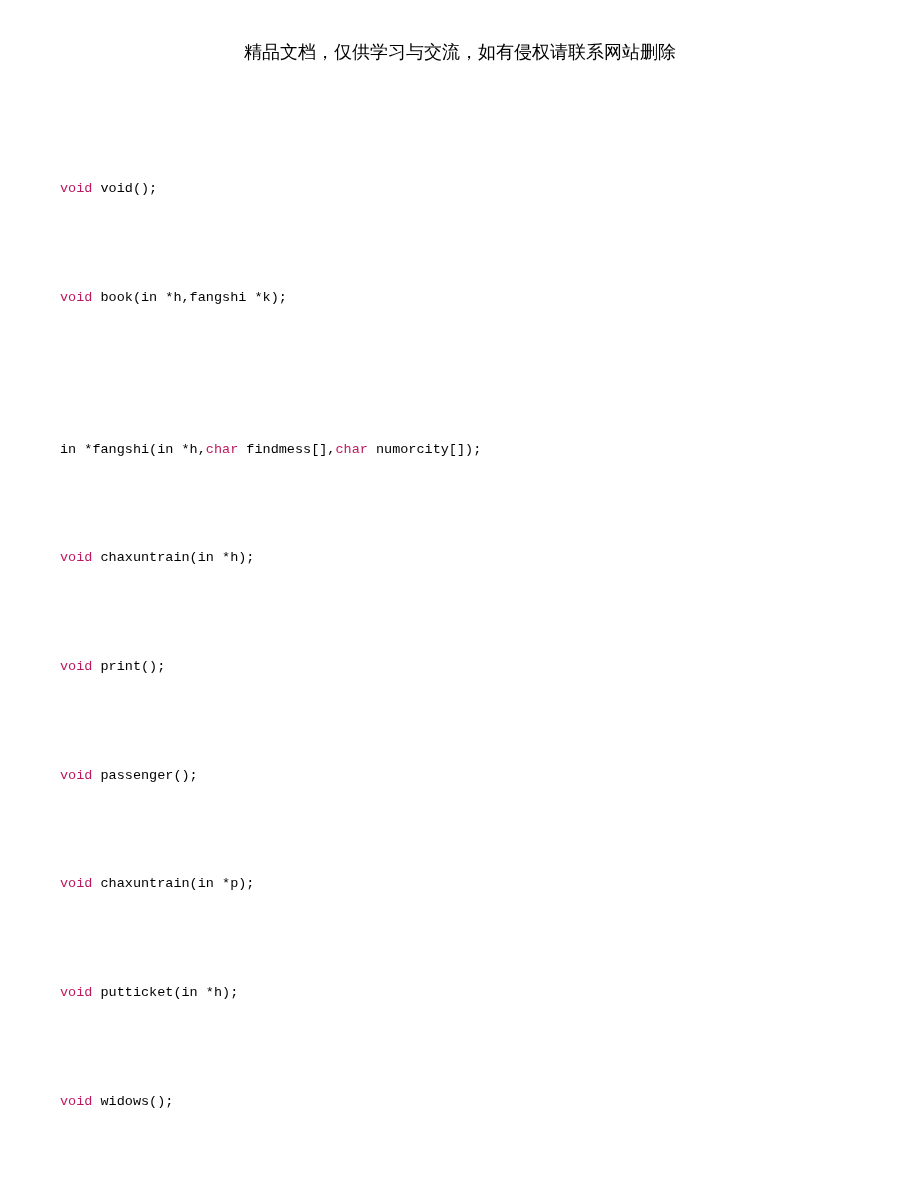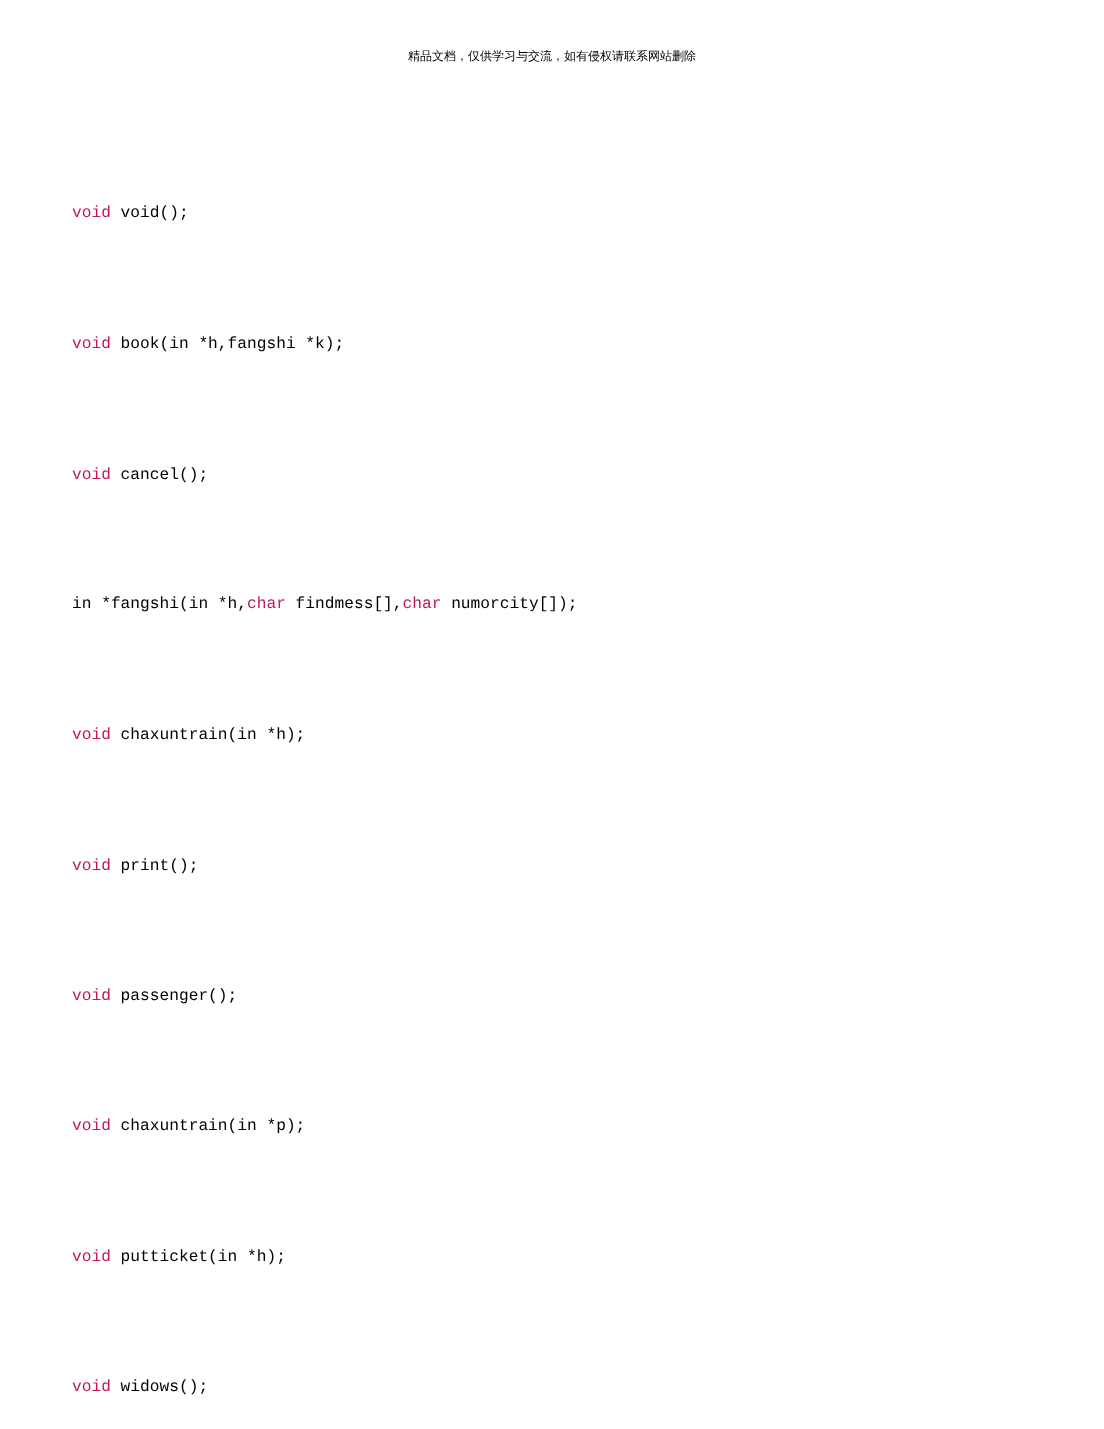--- a/index.html
+++ b/index.html
@@ -18,21 +18,21 @@
     }
     .page-container {
       width: 920px;
       min-height: 1191px;
       padding: 40px 60px 60px 60px;
       position: relative;
     }
     .header-text {
       text-align: center;
       font-family: "SimSun", "宋体", serif;
-      font-size: 10px;
+      font-size: 18px;
       color: #000000;
       margin-bottom: 28px;
     }
     .code-block {
       line-height: 1.6;
       white-space: pre;
     }
     .code-line {
       display: block;
       line-height: 1.65;
@@ -53,21 +53,20 @@
 
   <div class="code-block">
 
     
     <span class="code-line"><span class="kw-blue">void</span><span class="text-black"> void();</span></span>
 
     
     <span class="code-line"><span class="kw-blue">void</span><span class="text-black"> book(in *h,fangshi *k);</span></span>
 
     
-    <span class="code-line"><span class="kw-blue">void</span><span class="text-black"> cancel();</span></span>
 
     
     <span class="code-line"><span class="text-black">in *fangshi(in *h,</span><span class="kw-blue">char</span><span class="text-black"> findmess[],</span><span class="kw-blue">char</span><span class="text-black"> numorcity[]);</span></span>
 
     
     <span class="code-line"><span class="kw-blue">void</span><span class="text-black"> chaxuntrain(in *h);</span></span>
 
     
     <span class="code-line"><span class="kw-blue">void</span><span class="text-black"> print();</span></span>
 

